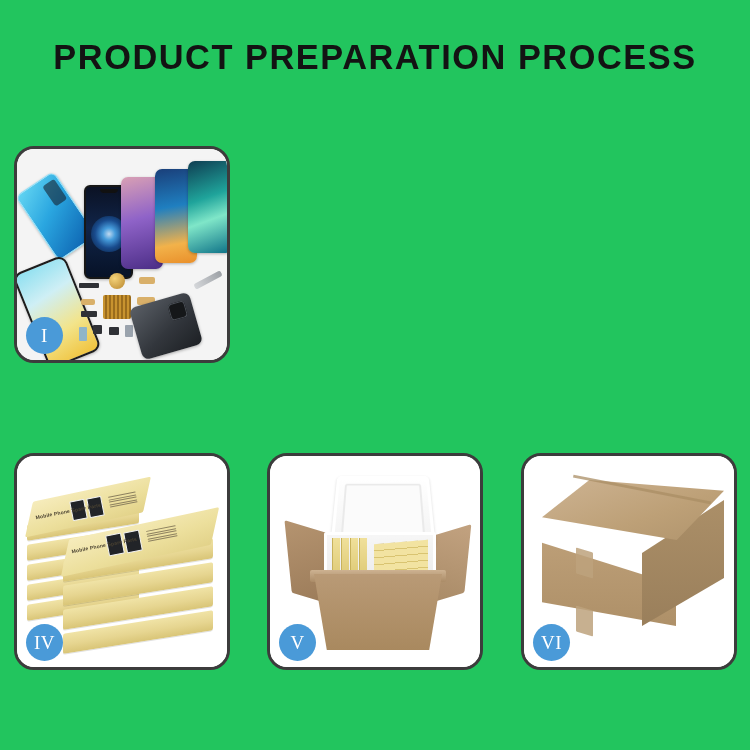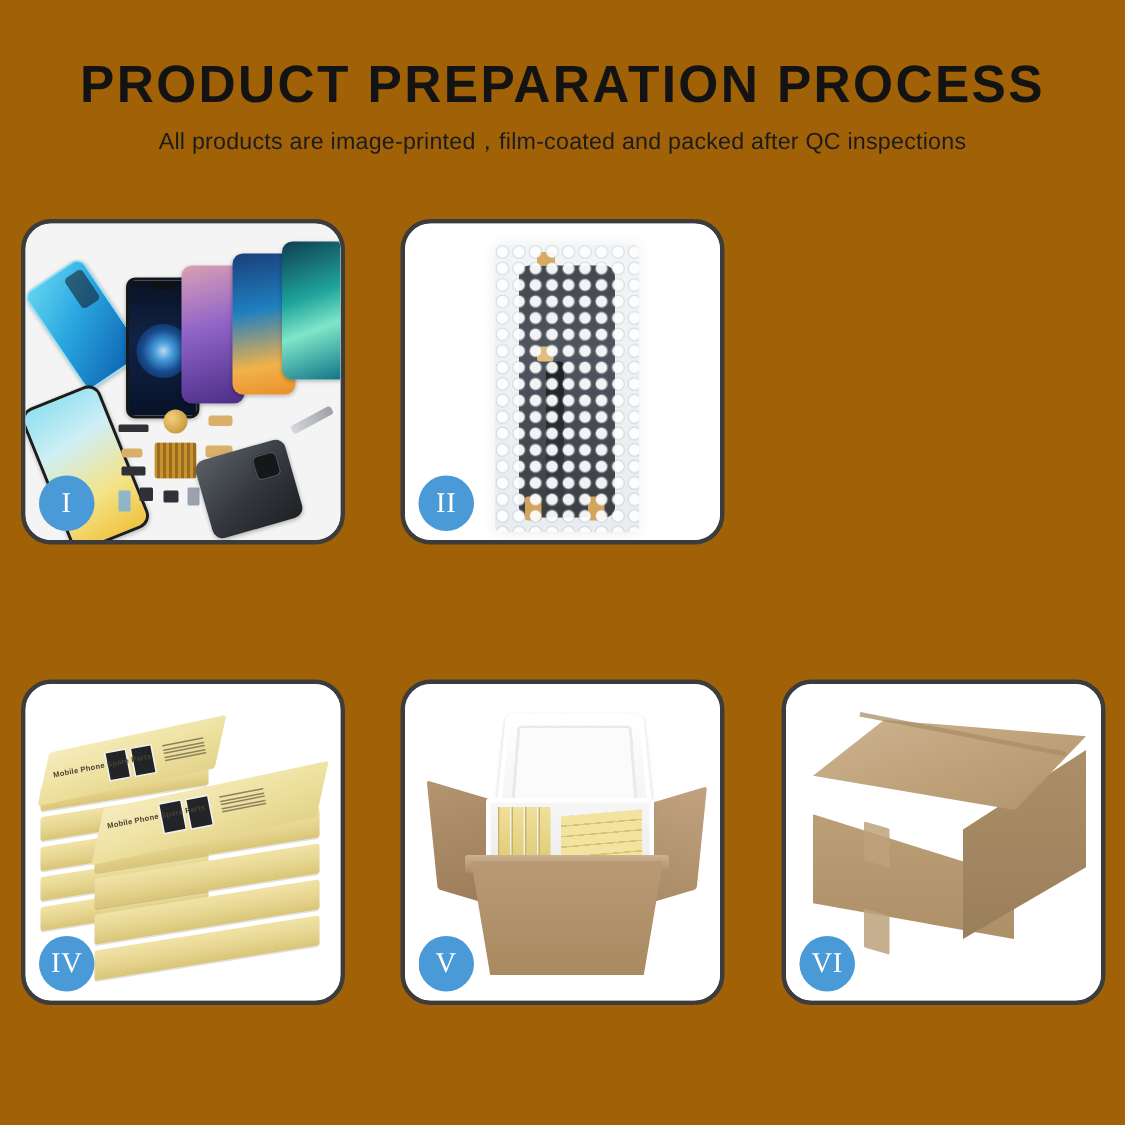--- a/index.html
+++ b/index.html
@@ -11,21 +11,21 @@
     width: 750px;
     height: 750px;
     overflow: hidden;
     font-family: "Liberation Sans", sans-serif;
     -webkit-font-smoothing: antialiased;
   }
   .page {
     position: relative;
     width: 750px;
     height: 750px;
-    background: #a16207;
+    background: #22c55e;
   }
 
   
   .header {
     position: absolute;
     left: 0; top: 36px;
     width: 750px;
     text-align: center;
   }
   .title {
@@ -398,21 +398,20 @@
   .ctn .tape.t1{ left:34px; top:70px; transform: skewY(16deg); }
   .ctn .tape.t2{ left:34px; top:128px; transform: skewY(16deg); }
 </style>
 </head>
 <body>
 
 <div class="page">
 
   <div class="header">
     <div class="title">PRODUCT PREPARATION PROCESS</div>
-    <div class="subtitle">All products are image-printed，film-coated and packed after QC inspections</div>
   </div>
 
   <div class="grid">
 
     <div class="panel p1">
       <div class="stage">
         <div class="ph ph-a"></div>
         <div class="ph ph-b">
           <div class="notch"></div>
           <div class="wall"></div>
@@ -435,34 +434,20 @@
           <div class="pt" style="left:46px; top:56px; width:8px; height:12px; background:#9aa3ad;"></div>
           <div class="pt dark" style="left:0px;  top:58px; width:8px; height:14px; background:#8fb5c9;"></div>
         </div>
 
         <div class="backcover"></div>
         <div class="tweezer"></div>
       </div>
       <div class="badge">I</div>
     </div>
 
-    <div class="panel p2">
-      <div class="stage">
-        <div class="pouch">
-          <div class="lcd"></div>
-          <div class="cable"></div>
-          <div class="conn c1"></div>
-          <div class="conn c2"></div>
-          <div class="conn c3"></div>
-          <div class="tab"></div>
-          <div class="bubbles"></div>
-        </div>
-      </div>
-      <div class="badge">II</div>
-    </div>
 
 
     <div class="panel p4">
       <div class="stage">
         <div class="stack">
           <div class="sb l5"></div>
           <div class="sb l4"></div>
           <div class="sb l3"></div>
           <div class="sb l2"></div>
           <div class="sb l1"></div>

